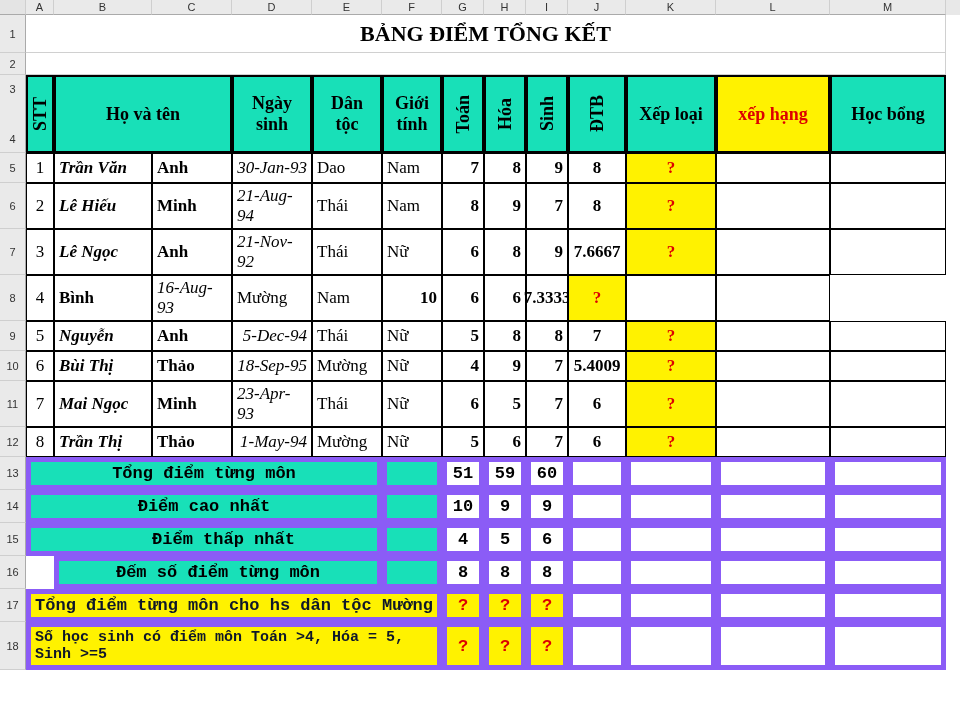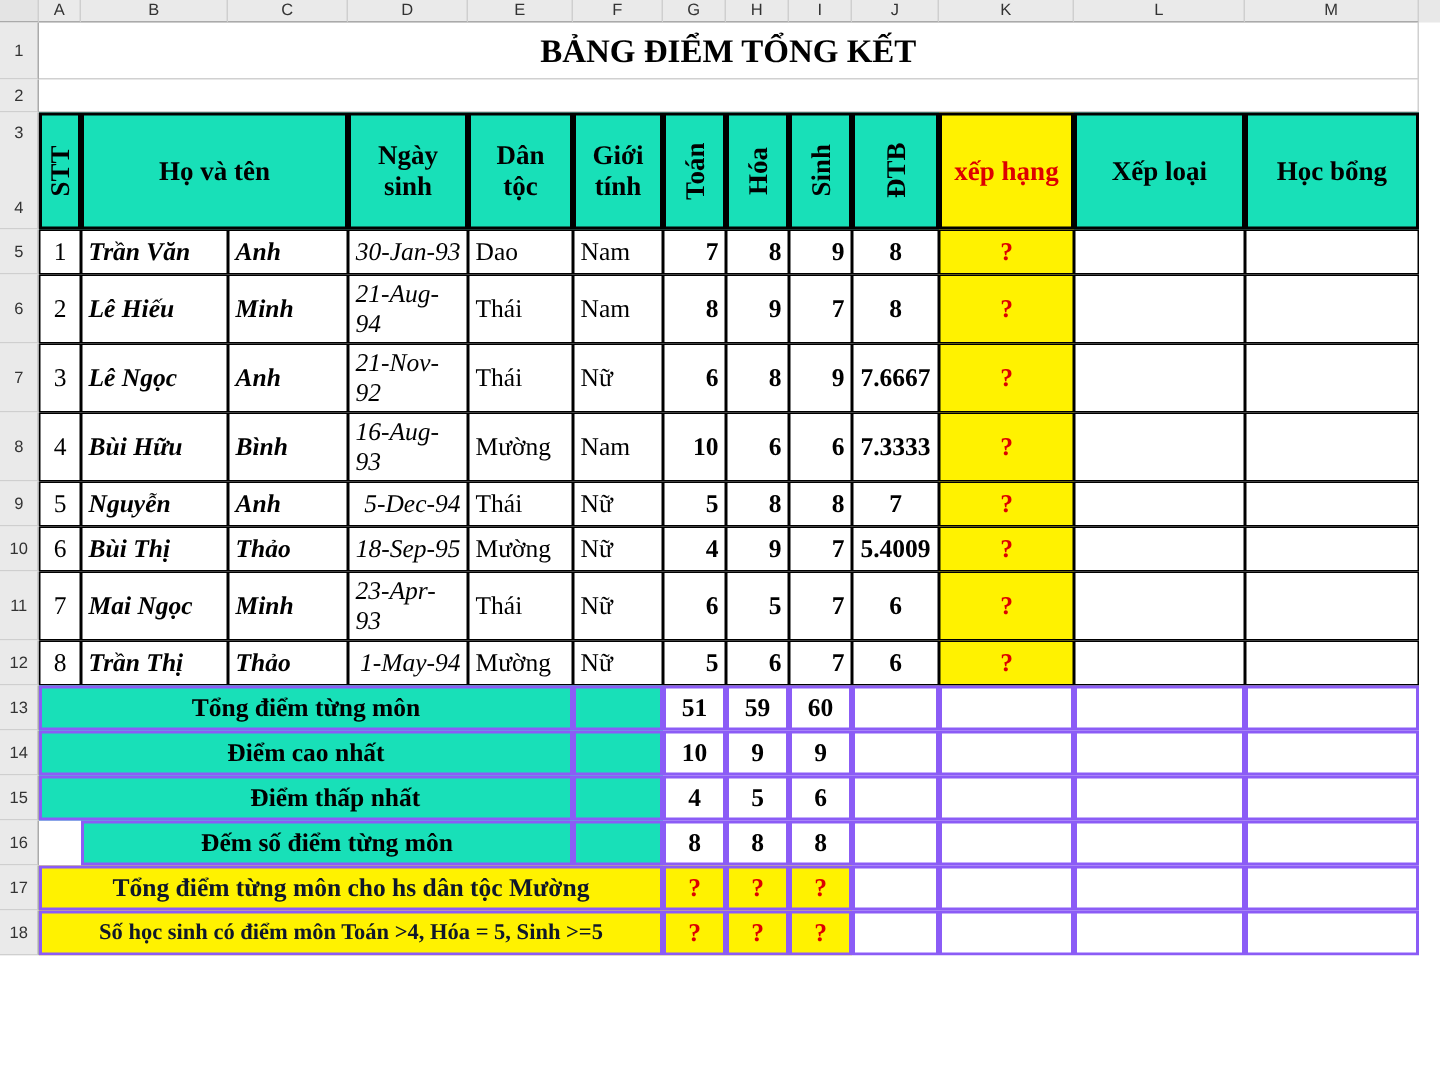--- a/index.html
+++ b/index.html
@@ -80,29 +80,29 @@
   .thead .yellow { background:#fff200; color:#d00; }
 
   .d-row .cell {
     border:1px solid #000;
     font-family: "Times New Roman", serif;
     font-size:17px;
     min-height:30px;
   }
   .d-row .stt { justify-content:center; font-weight:normal;}
   .d-row .lname { font-weight:bold; font-style:italic; }
-  .d-row .fname { font-weight:bold; font-style:italic; }
+  .d-row .fname { font-weight:bold; }
   .d-row .date { font-style:italic; justify-content:flex-end;}
   .d-row .num { justify-content:flex-end; font-weight:bold;}
   .d-row .dtb { justify-content:center; font-weight:bold;}
   .d-row .yellow { background:#fff200; color:#d00; justify-content:center; font-weight:bold;}
 
   .summary .cell {
-    border:2px solid #8b5cf6;
-    font-family: Liberation Serif, serif;
+    border:5px solid #8b5cf6;
+    font-family: Liberation Mono, monospace;
     font-size:17px;
     min-height:30px;
   }
   .summary .label {
     font-weight:bold;
     background:#18e0b8;
     justify-content:center;
   }
   .summary .val { font-weight:bold; justify-content:center;text-align:center;}
   .summary .yellow-label {
@@ -161,22 +161,22 @@
       </div>
     <div class="cell">
         <span class="vert">Hóa</span>
       </div>
     <div class="cell">
         <span class="vert">Sinh</span>
       </div>
     <div class="cell">
         <span class="vert">ĐTB</span>
       </div>
+    <div class="cell">Xếp loại</div>
     <div class="cell yellow">xếp hạng</div>
-    <div class="cell">Xếp loại</div>
     <div class="cell">Học bổng</div>
   </div>
 
   <div id="data-rows">
       <div class="grid-row d-row">
         <div class="row-num">5</div>
         <div class="cell stt">1</div>
         <div class="cell lname">Trần Văn</div>
         <div class="cell fname">Anh</div>
         <div class="cell date">30-Jan-93</div>
@@ -218,21 +218,20 @@
         <div class="cell num">8</div>
         <div class="cell num">9</div>
         <div class="cell dtb">7.6667</div>
         <div class="cell yellow">?</div>
         <div class="cell"></div>
         <div class="cell"></div>
       </div>
       <div class="grid-row d-row">
         <div class="row-num">8</div>
         <div class="cell stt">4</div>
-        <div class="cell lname">Bùi Hữu</div>
         <div class="cell fname">Bình</div>
         <div class="cell date">16-Aug-93</div>
         <div class="cell">Mường</div>
         <div class="cell">Nam</div>
         <div class="cell num">10</div>
         <div class="cell num">6</div>
         <div class="cell num">6</div>
         <div class="cell dtb">7.3333</div>
         <div class="cell yellow">?</div>
         <div class="cell"></div>

